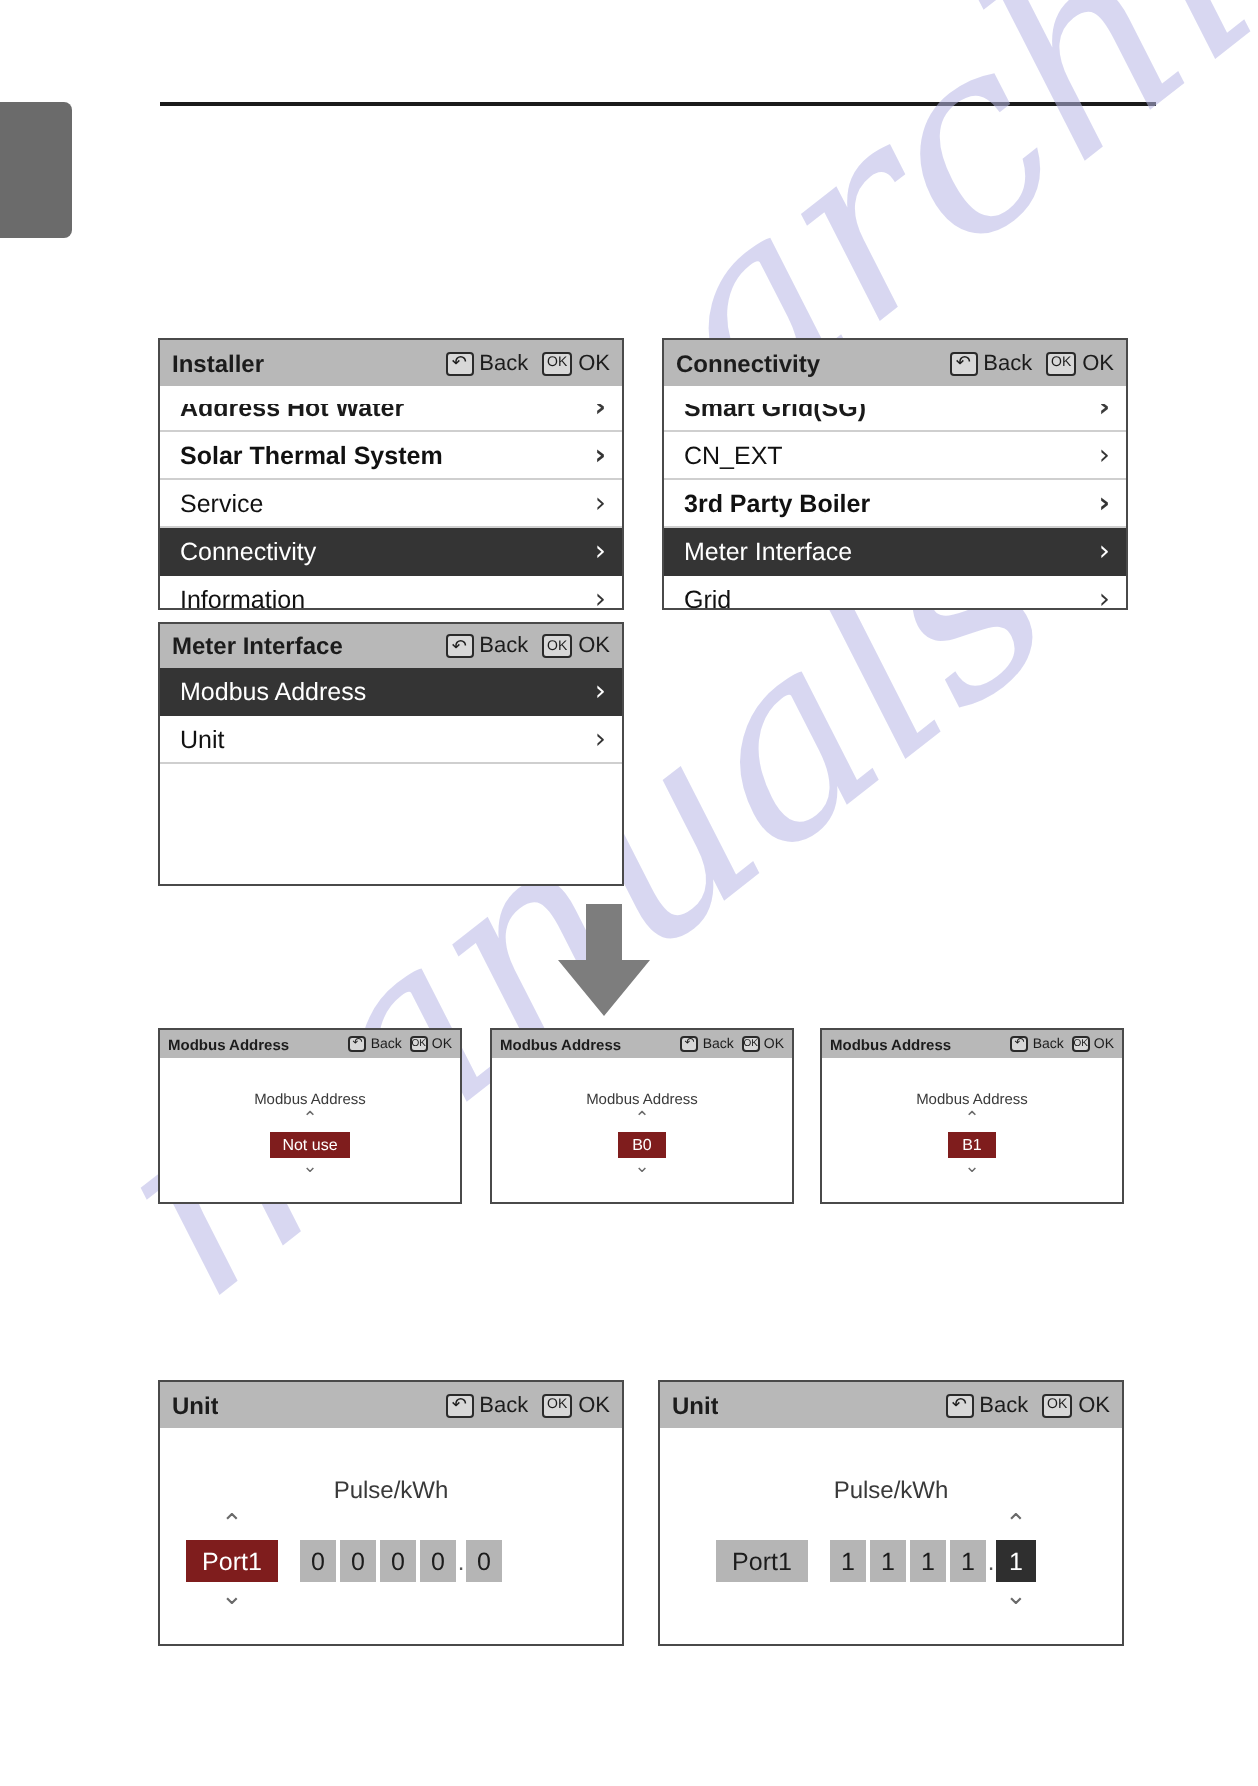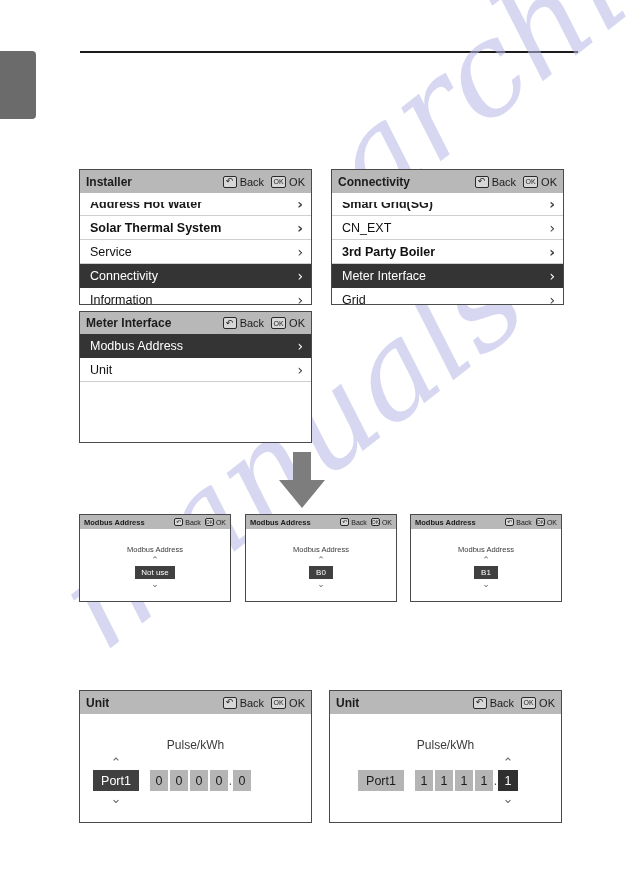--- a/index.html
+++ b/index.html
@@ -166,21 +166,21 @@
     display: flex;
     flex-direction: column;
     align-items: center;
   }
   .chev-up, .chev-dn {
     color: #6a6a6a;
     font-family: "DejaVu Sans", sans-serif;
     line-height: 1;
   }
   .value-box {
-    background: #404040;
+    background: #7f1d1d;
     color: #ffffff;
     display: flex;
     align-items: center;
     justify-content: center;
     box-sizing: border-box;
     white-space: nowrap;
   }
   .value-box.grey {
     background: #b5b5b5;
     color: #1c1c1c;

